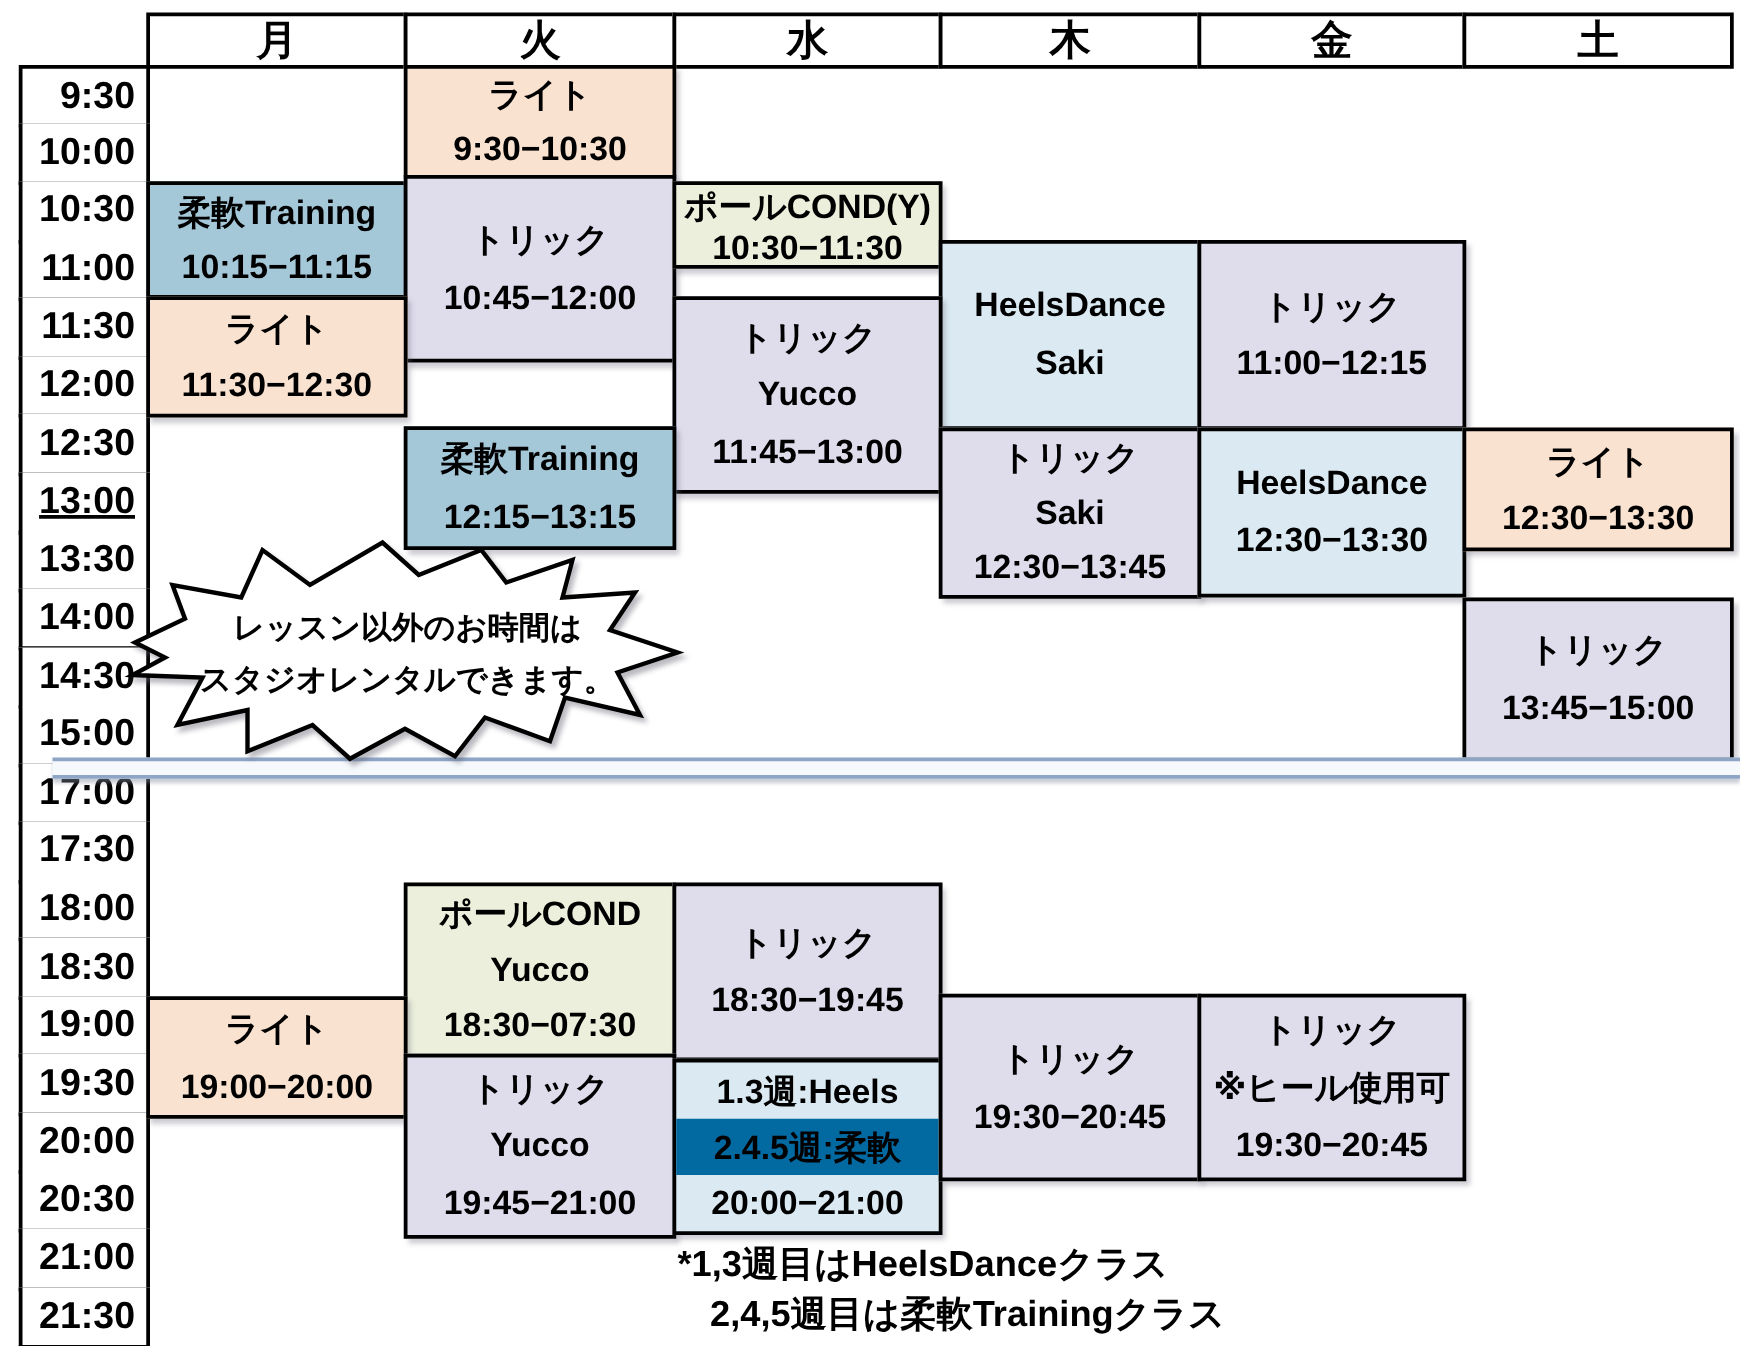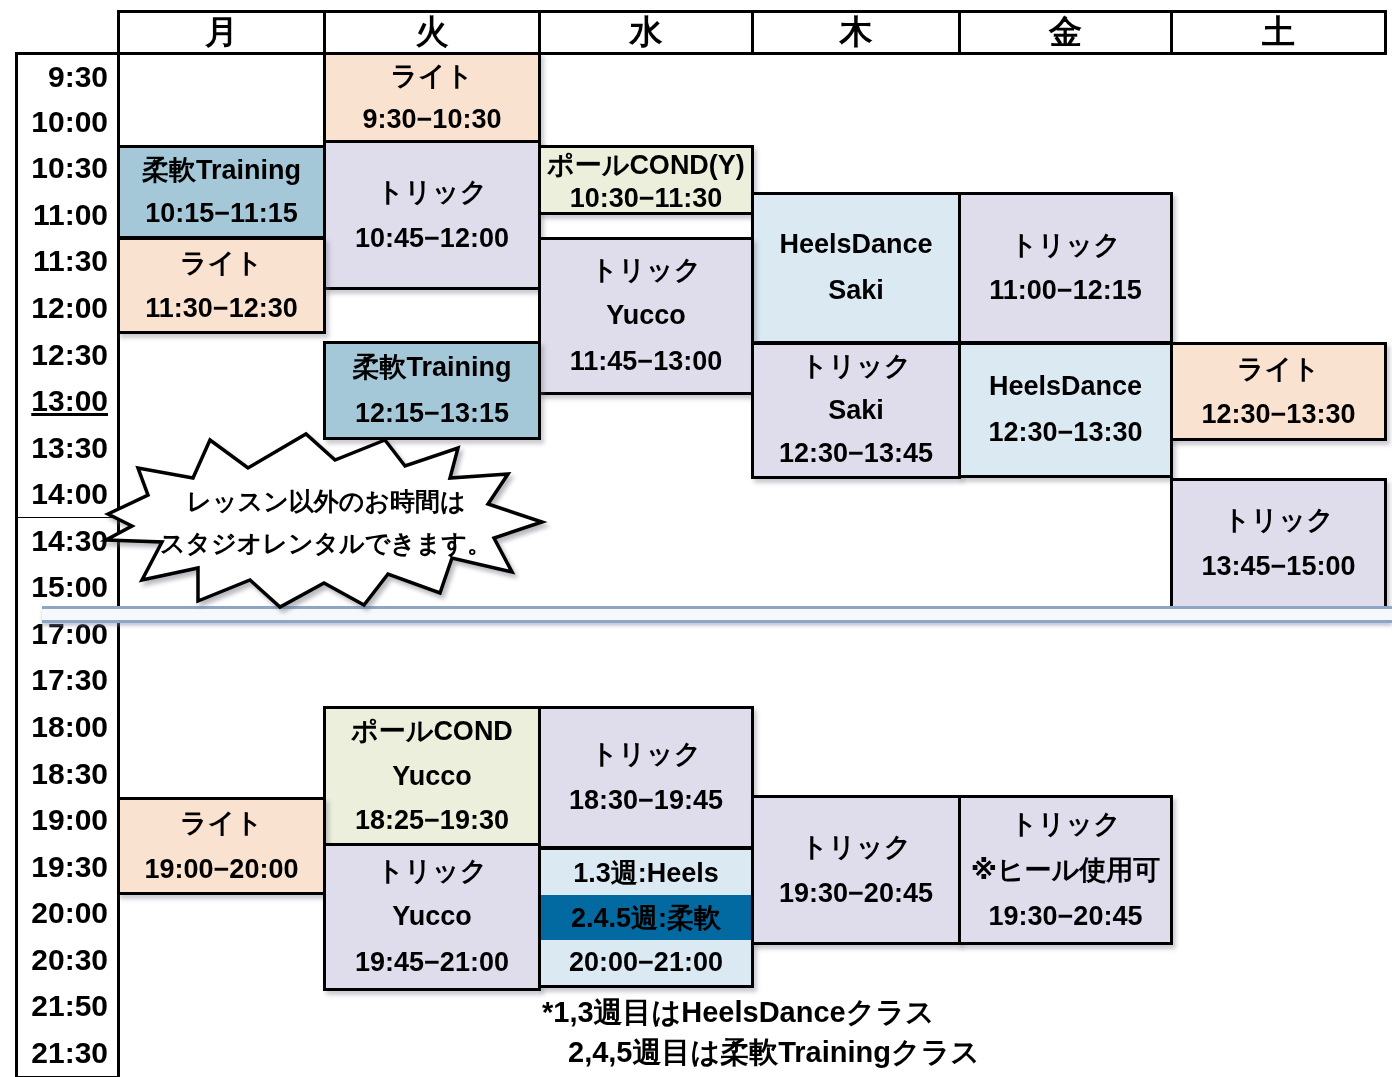--- a/index.html
+++ b/index.html
@@ -74,21 +74,21 @@
     <div class="tcell" style="top: 517.5px; height: 49.55px;">14:30</div>
     <div class="tcell" style="top: 564.05px; height: 49.55px;">15:00</div>
     <div class="tcell" style="top: 610.6px; height: 49.55px;">17:00</div>
     <div class="tcell" style="top: 657.15px; height: 49.55px;">17:30</div>
     <div class="tcell" style="top: 703.7px; height: 49.55px;">18:00</div>
     <div class="tcell" style="top: 750.25px; height: 49.55px;">18:30</div>
     <div class="tcell" style="top: 796.8px; height: 49.55px;">19:00</div>
     <div class="tcell" style="top: 843.35px; height: 49.55px;">19:30</div>
     <div class="tcell" style="top: 889.9px; height: 49.55px;">20:00</div>
     <div class="tcell" style="top: 936.45px; height: 49.55px;">20:30</div>
-    <div class="tcell" style="top: 983px; height: 49.55px;">21:50</div>
+    <div class="tcell" style="top: 983px; height: 49.55px;">21:00</div>
     <div class="tcell" style="top: 1029.55px; height: 49.55px;">21:30</div>
     <div class="block" style="left: 323px; width: 218px; top: 52px; height: 91.445px; background: rgb(249, 226, 208);">
       <div class="bl">ライト</div>
       <div class="bl">9:30−10:30</div>
     </div>
     <div class="block" style="left: 117px; width: 209px; top: 145.1px; height: 93.7725px; background: rgb(165, 200, 217);">
       <div class="bl">柔軟Training</div>
       <div class="bl">10:15−11:15</div>
     </div>
     <div class="block" style="left: 323px; width: 218px; top: 140.445px; height: 149.632px; background: rgb(223, 220, 236);">
@@ -133,21 +133,21 @@
       <div class="bl">ライト</div>
       <div class="bl">12:30−13:30</div>
     </div>
     <div class="block" style="left: 1170px; width: 217px; top: 477.933px; height: 131.012px; background: rgb(223, 220, 236);">
       <div class="bl">トリック</div>
       <div class="bl">13:45−15:00</div>
     </div>
     <div class="block" style="left: 323px; width: 218px; top: 706.028px; height: 140.322px; background: rgb(235, 239, 219);">
       <div class="bl">ポールCOND</div>
       <div class="bl">Yucco</div>
-      <div class="bl">18:25−19:30</div>
+      <div class="bl">18:30−07:30</div>
     </div>
     <div class="block" style="left: 538px; width: 216px; top: 706.028px; height: 142.65px; background: rgb(223, 220, 236);">
       <div class="bl">トリック</div>
       <div class="bl">18:30−19:45</div>
     </div>
     <div class="block" style="left: 117px; width: 209px; top: 796.8px; height: 98.4275px; background: rgb(249, 226, 208);">
       <div class="bl">ライト</div>
       <div class="bl">19:00−20:00</div>
     </div>
     <div class="block" style="left: 323px; width: 218px; top: 843.35px; height: 147.305px; background: rgb(223, 220, 236);">

